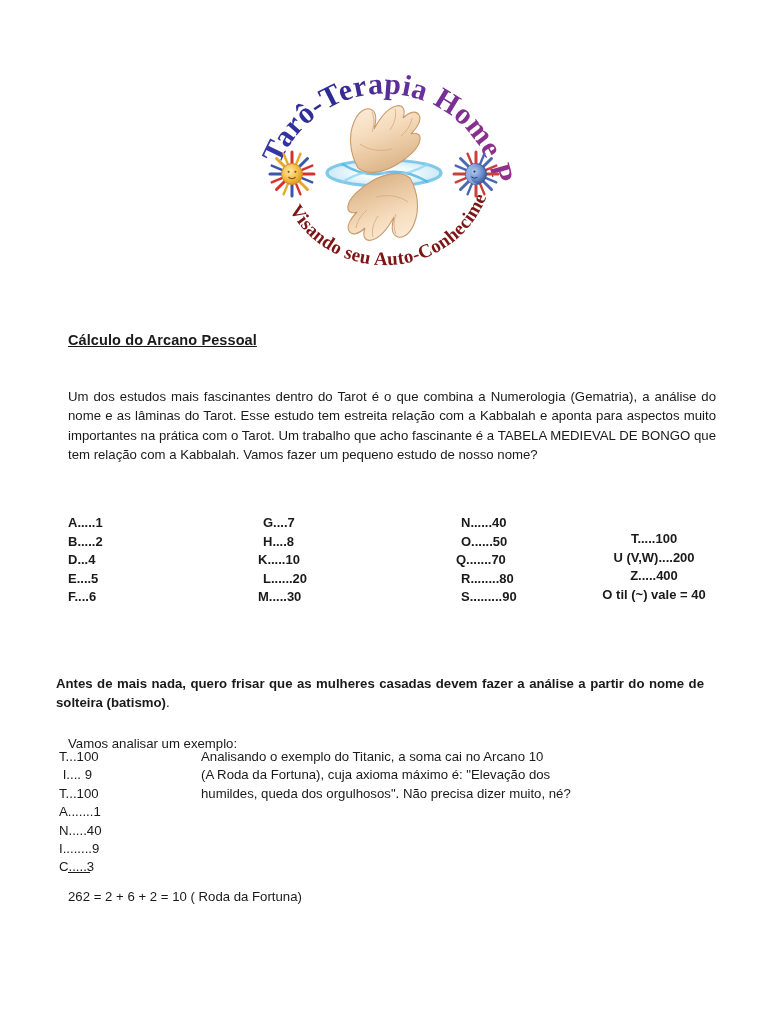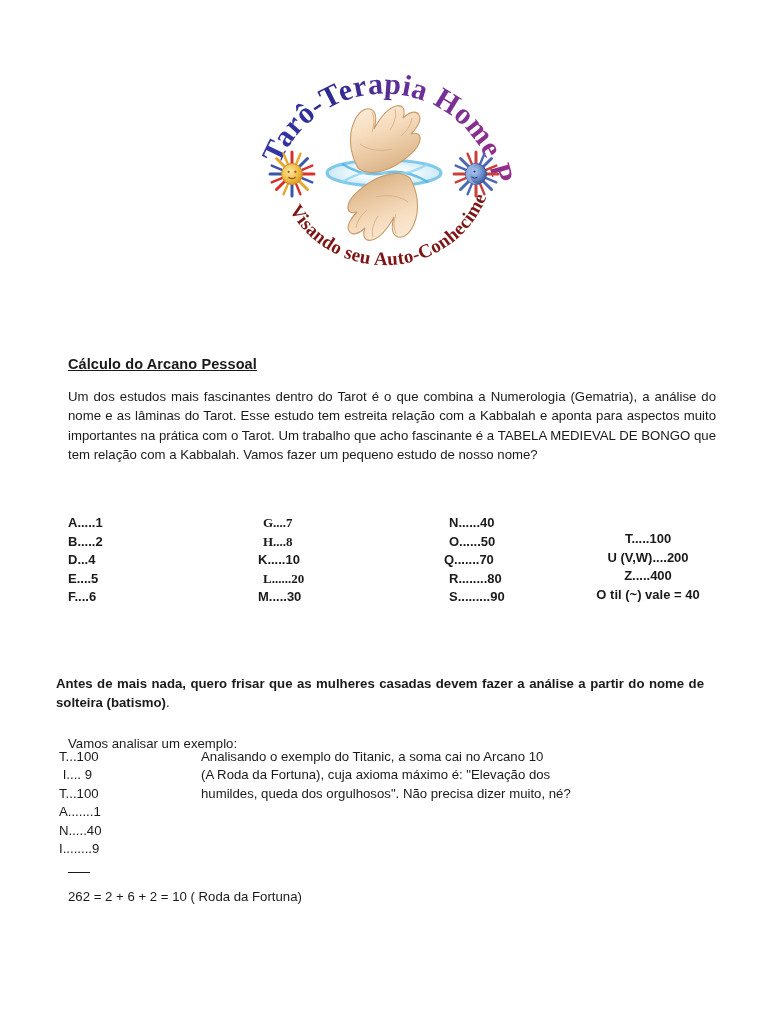--- a/index.html
+++ b/index.html
@@ -42,21 +42,20 @@
 
   
   .doc-title {
     position: absolute;
     left: 68px;
     top: 332px;
     font-size: 14.5px;
     font-weight: bold;
     text-decoration: underline;
     letter-spacing: .1px;
-    margin-top: 24px;
   }
 
   .intro-par {
     position: absolute;
     left: 68px;
     top: 387px;
     width: 648px;
     font-size: 13.2px;
     line-height: 19.4px;
     text-align: justify;
@@ -72,23 +71,23 @@
   }
   .lt-row {
     display: flex;
     height: 18.6px;
     line-height: 18.6px;
     font-size: 13px;
     font-weight: bold;
   }
   .lt-c1 { width: 186px; text-align: left; }
   .lt-c2 { width: 186px; text-align: left; }
-  .lt-c3 { width: 140px; text-align: left; }
+  .lt-c3 { width: 140px; text-align: left; margin-left: 12px; }
   .lt-c4 { flex: 1; text-align: center; margin-top: 16px; }
-  .lt-c2 .ind1 { padding-left: 9px; display: inline-block; font-family: Liberation Serif, serif; }
+  .lt-c2 .ind1 { padding-left: 9px; display: inline-block; }
   .lt-c2 .ind2 { padding-left: 4px; display: inline-block; }
   .lt-c3 .ind1 { padding-left: 9px; display: inline-block; }
   .lt-c3 .ind2 { padding-left: 4px; display: inline-block; }
 
   
   .note-par {
     position: absolute;
     left: 56px;
     top: 674px;
     width: 648px;
@@ -328,17 +327,21 @@
       <span class="ex-right"></span>
     </div>
     <div class="ex-row">
       <span class="ex-left">N.....40</span>
       <span class="ex-right"></span>
     </div>
     <div class="ex-row">
       <span class="ex-left">I........9</span>
       <span class="ex-right"></span>
     </div>
+    <div class="ex-row">
+      <span class="ex-left">C.....3</span>
+      <span class="ex-right"></span>
+    </div>
   </div>
 
   <div class="sum-line"><span class="total">262</span><span> = 2 + 6 + 2 = 10 ( Roda da Fortuna)</span></div>
 
 </div>
 
 </body></html>

